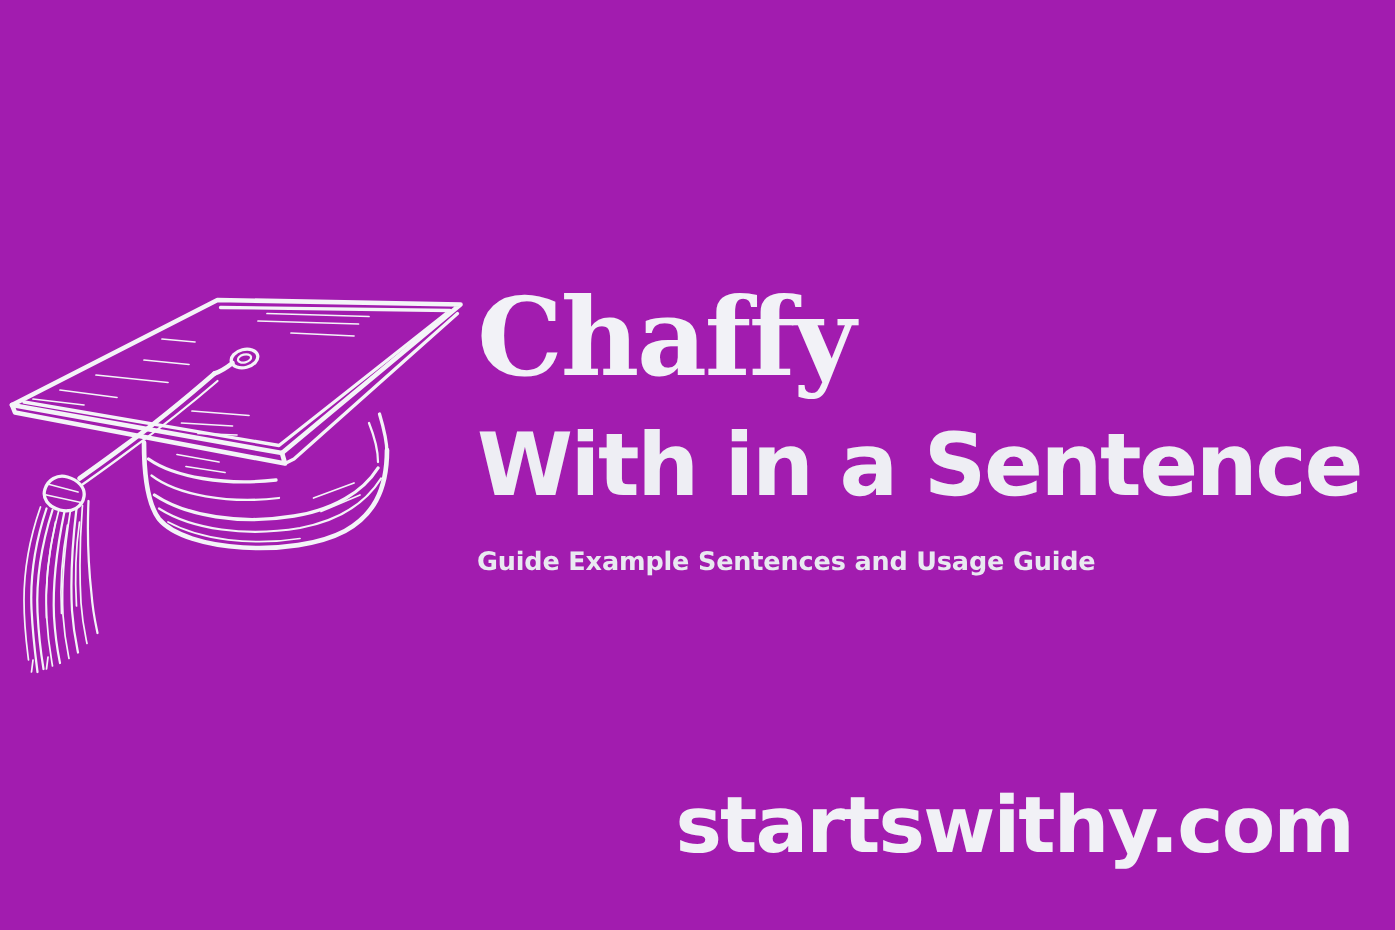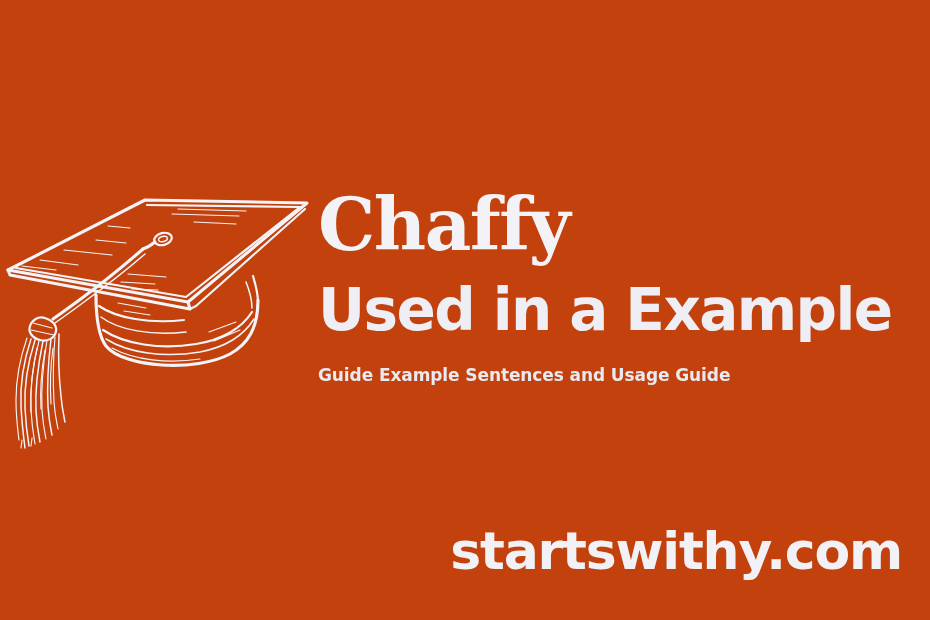--- a/index.html
+++ b/index.html
@@ -95,21 +95,21 @@
     stroke-linejoin: round;
   }
   .s-thick { stroke-width: 3.1; }
   .s-med   { stroke-width: 2.2; }
   .s-thin  { stroke-width: 1.5; }
   .s-hair  { stroke-width: 1.15; }
 </style>
 </head>
 <body>
 
-<div id="canvas" style="background: #c2410c;">
+<div id="canvas" style="background: #a21caf;">
 
   <div id="cap-illustration">
     <svg viewBox="0 0 312 272" xmlns="http://www.w3.org/2000/svg" aria-hidden="true">
 
       <g>
         <path class="sketch s-thick" d="M145,22 L307,25 L188,124 L8,92 Z"></path>
 
         <path class="sketch s-med" d="M147,27 L300,29 L186,119 L16,90"></path>
 
         <path class="sketch s-thick" d="M8,92 L10,97 L190,131 L188,124"></path>
@@ -182,19 +182,19 @@
 
         <path class="sketch s-hair" d="M22,262 L21,270"></path>
         <path class="sketch s-hair" d="M32,260 L31,268"></path>
       </g>
 
     </svg>
   </div>
 
   <div id="text-block">
     <div id="word-title">Chaffy</div>
-    <div id="headline">Used in a Example</div>
+    <div id="headline">With in a Sentence</div>
     <div id="subheadline">Guide Example Sentences and Usage Guide</div>
   </div>
 
   <div id="brand-domain">startswithy.com</div>
 
 </div>
 
 </body></html>

